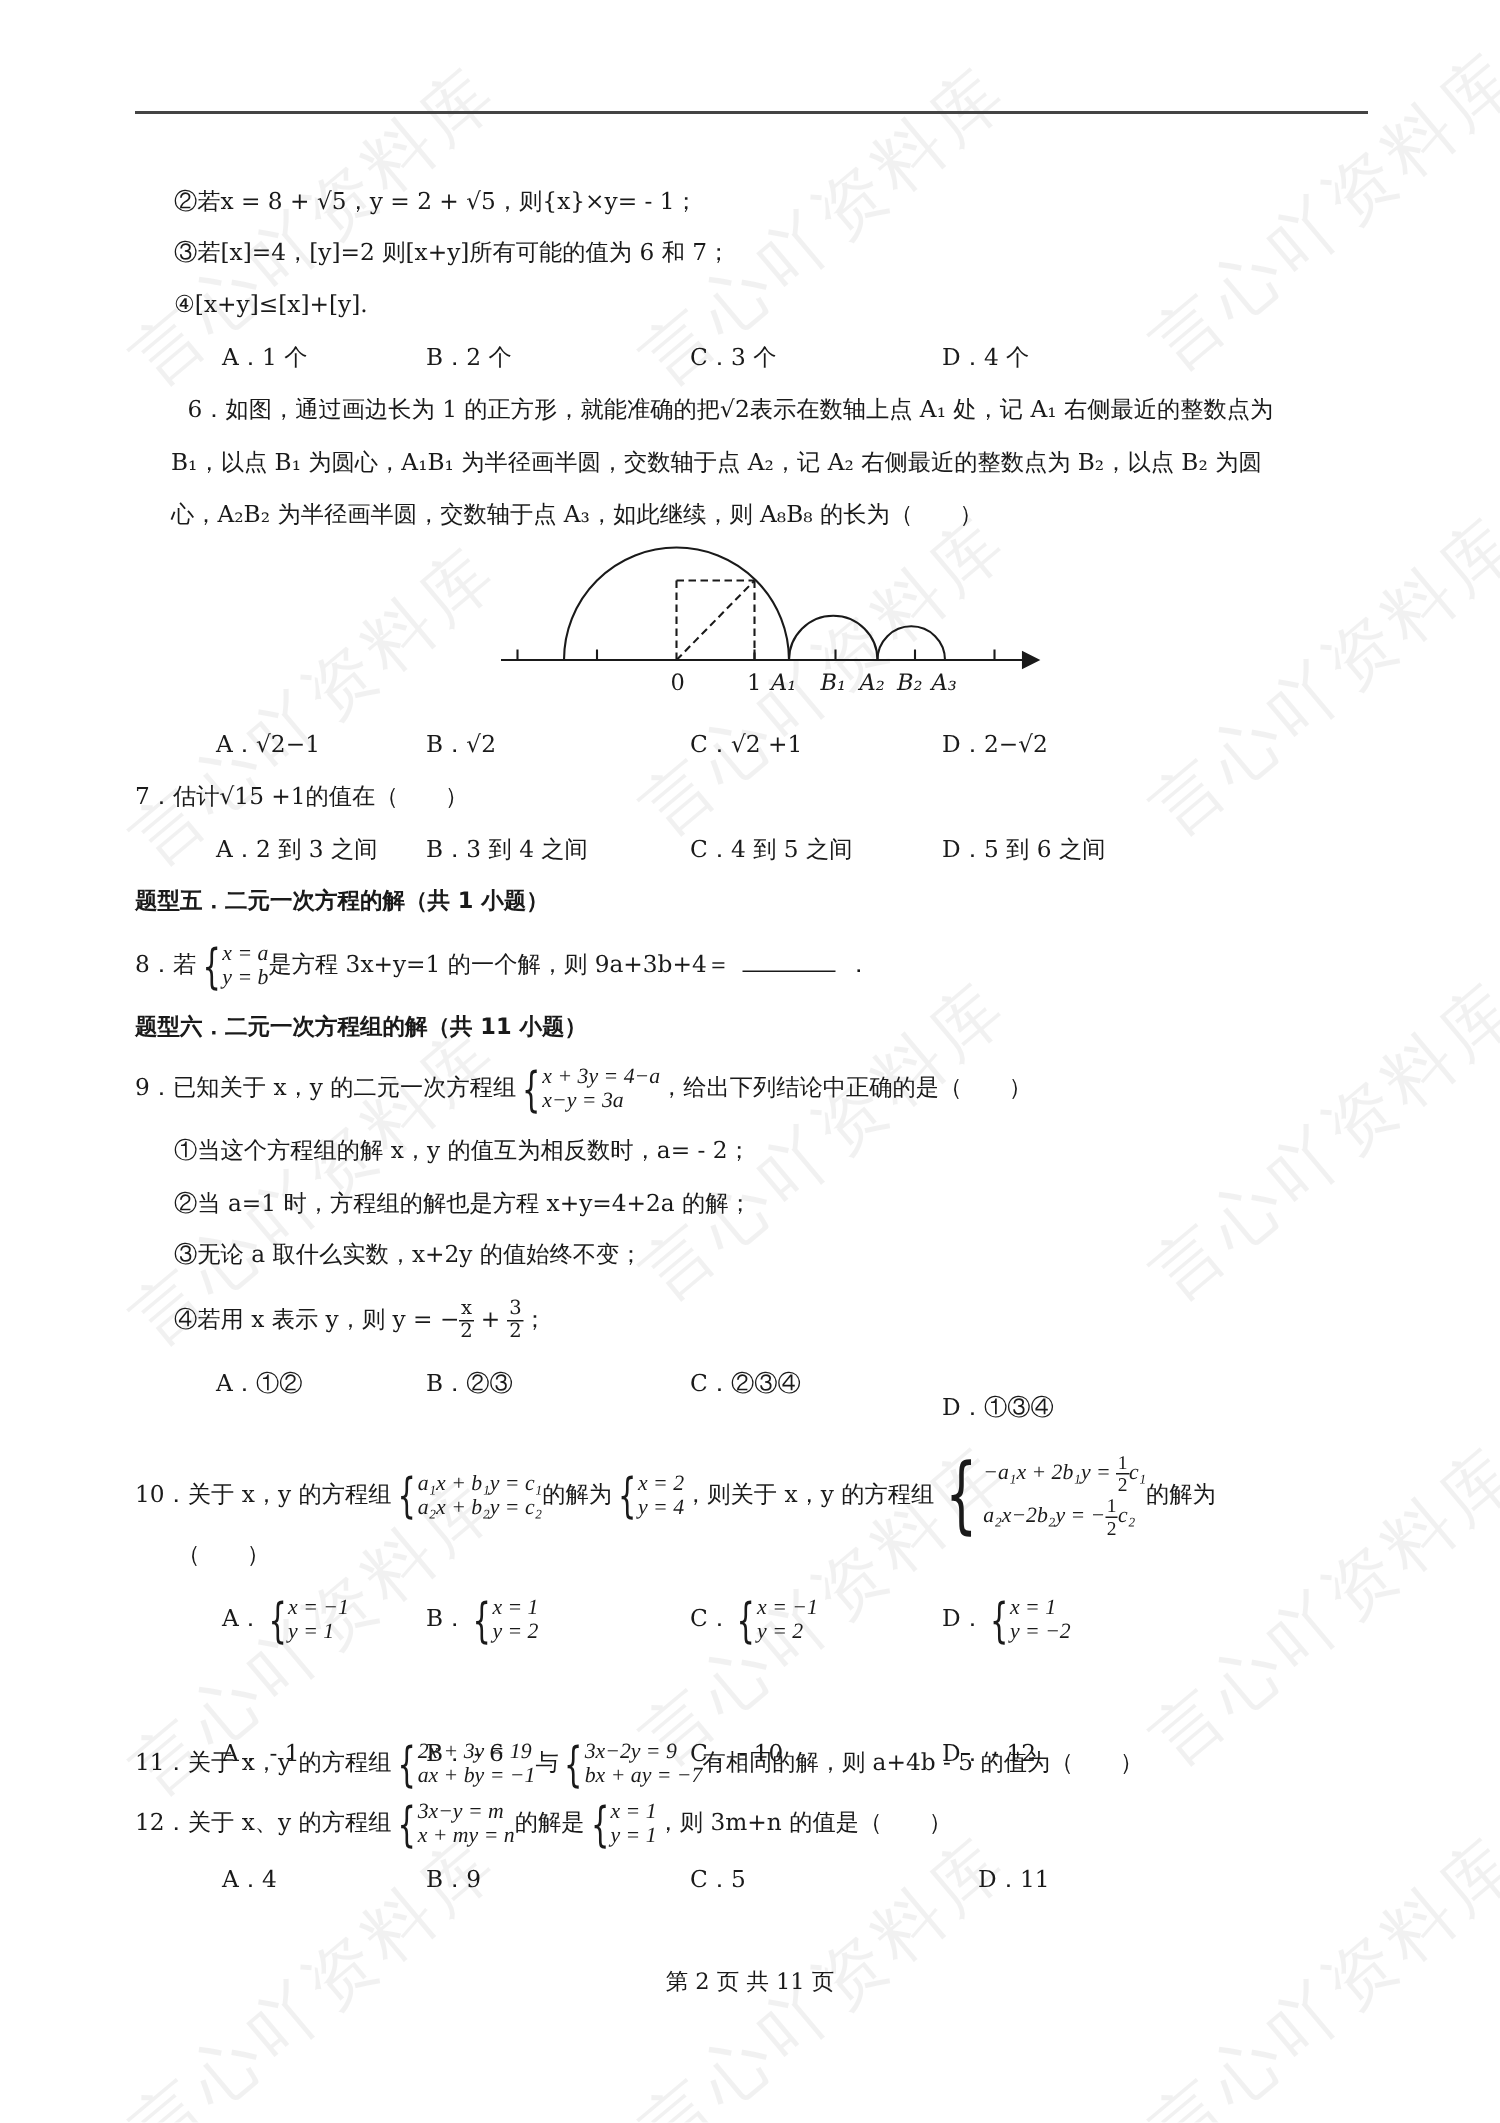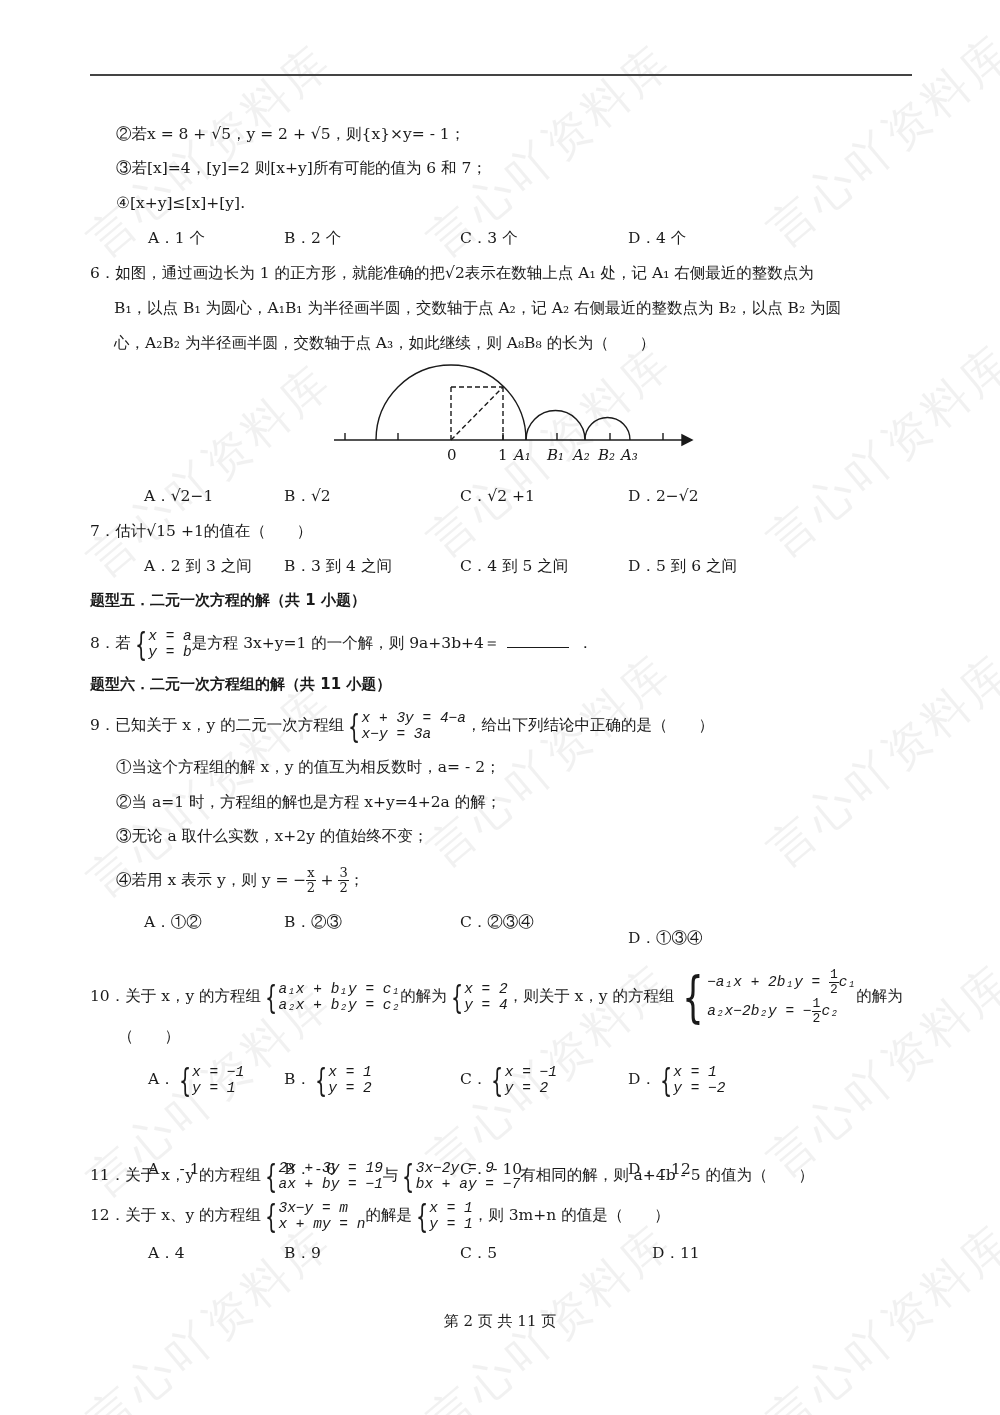--- a/index.html
+++ b/index.html
@@ -10,21 +10,21 @@
         font-size:46px; transform:rotate(-40deg); white-space:nowrap; pointer-events:none; letter-spacing:4px; }
   .line { position:absolute; left:0; white-space:nowrap; line-height:20px; }
   .q { left:90px; }
   .sub { left:116px; }
   .heading { left:90px; font-family:"DejaVu Sans","Liberation Sans",sans-serif; font-weight:bold; font-size:15px; }
   .opts { position:absolute; left:0; width:1000px; }
   .opts span.o { position:absolute; white-space:nowrap; }
   .sys { display:inline-flex; align-items:center; vertical-align:middle; }
   .brace { font-size:32px; line-height:32px; font-family:"DejaVu Sans",sans-serif; transform:scaleX(0.6); display:inline-block; margin-right:-3px; }
   .big-brace { font-size:56px; line-height:56px; }
-  .rows { display:inline-flex; flex-direction:column; font-family:Liberation Mono, monospace; font-style:italic; font-size:14.5px; line-height:16px; }
+  .rows { display:inline-flex; flex-direction:column; font-family:Liberation Serif, serif; font-style:italic; font-size:14.5px; line-height:16px; }
   .frac { display:inline-flex; flex-direction:column; align-items:center; vertical-align:middle; font-size:13px; line-height:14px; }
   .frac .num { border-bottom:1px solid #1a1a1a; padding:0 1px; }
   .blank { display:inline-block; width:62px; border-bottom:1px solid #1a1a1a; margin:0 8px; }
   .footer { position:absolute; top:1312px; left:0; width:1000px; text-align:center; font-size:15px; }
   svg text { font-family:"DejaVu Serif",serif; font-size:15px; fill:#1a1a1a; }
 </style>
 </head>
 <body>
 
 <div class="wm" style="left:60px;top:120px;">言心吖资料库</div>
@@ -48,21 +48,21 @@
 <div class="line sub" style="top:124px;">②若x = 8 + √5，y = 2 + √5，则{x}×y= - 1；</div>
 <div class="line sub" style="top:158px;">③若[x]=4，[y]=2 则[x+y]所有可能的值为 6 和 7；</div>
 <div class="line sub" style="top:193px;">④[x+y]≤[x]+[y].</div>
 <div class="opts" style="top:228px;">
   <span class="o" style="left:148px;">A．1 个</span>
   <span class="o" style="left:284px;">B．2 个</span>
   <span class="o" style="left:460px;">C．3 个</span>
   <span class="o" style="left:628px;">D．4 个</span>
 </div>
 
-<div class="line q" style="top:263px;">6．如图，通过画边长为 1 的正方形，就能准确的把√2表示在数轴上点 A₁ 处，记 A₁ 右侧最近的整数点为</div>
+<div class="line q" style="top:263px;margin-left:35px;">6．如图，通过画边长为 1 的正方形，就能准确的把√2表示在数轴上点 A₁ 处，记 A₁ 右侧最近的整数点为</div>
 <div class="line" style="left:114px;top:298px;">B₁，以点 B₁ 为圆心，A₁B₁ 为半径画半圆，交数轴于点 A₂，记 A₂ 右侧最近的整数点为 B₂，以点 B₂ 为圆</div>
 <div class="line" style="left:114px;top:333px;">心，A₂B₂ 为半径画半圆，交数轴于点 A₃，如此继续，则 A₈B₈ 的长为（　　）</div>
 
 <svg style="position:absolute;left:330px;top:362px;" width="370" height="110" viewBox="0 0 370 110">
   <g stroke="#1a1a1a" fill="none" stroke-width="1.4">
     <line x1="4" y1="78" x2="352" y2="78"></line>
     <polygon points="352,73 362,78 352,83" fill="#1a1a1a"></polygon>
     <line x1="15" y1="71" x2="15" y2="78"></line>
     <line x1="68" y1="71" x2="68" y2="78"></line>
     <line x1="173" y1="71" x2="173" y2="78"></line>

